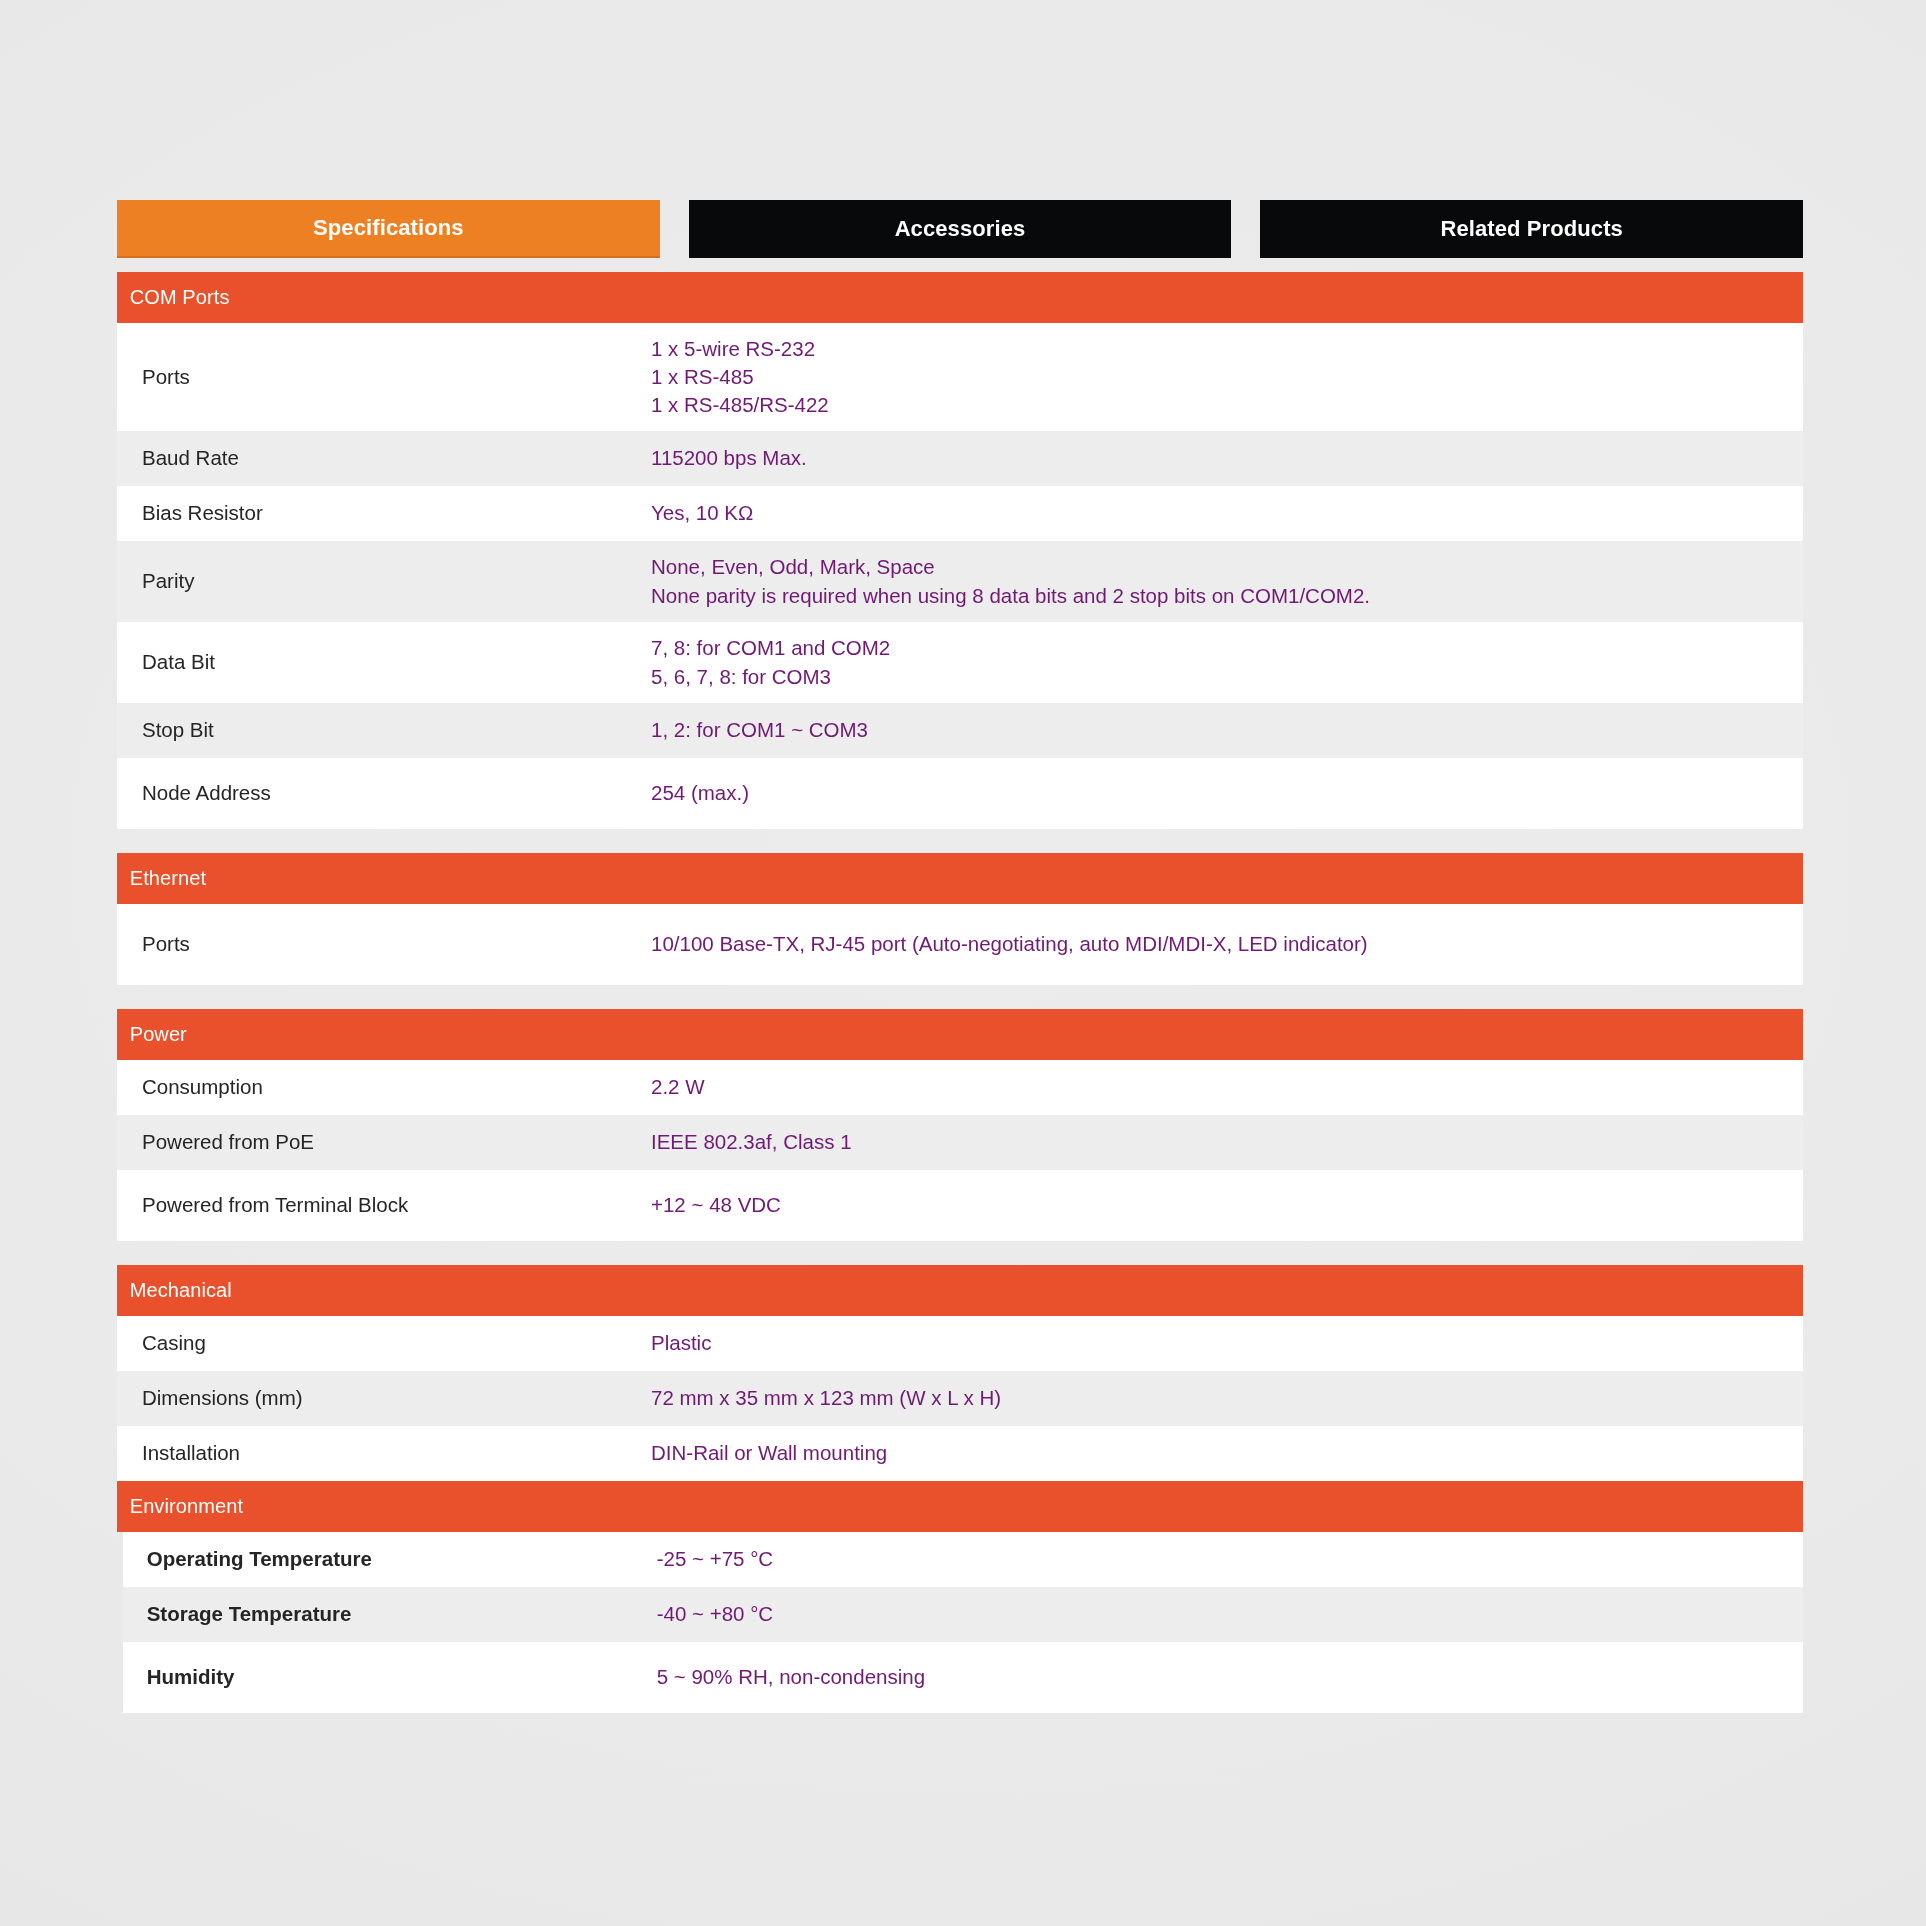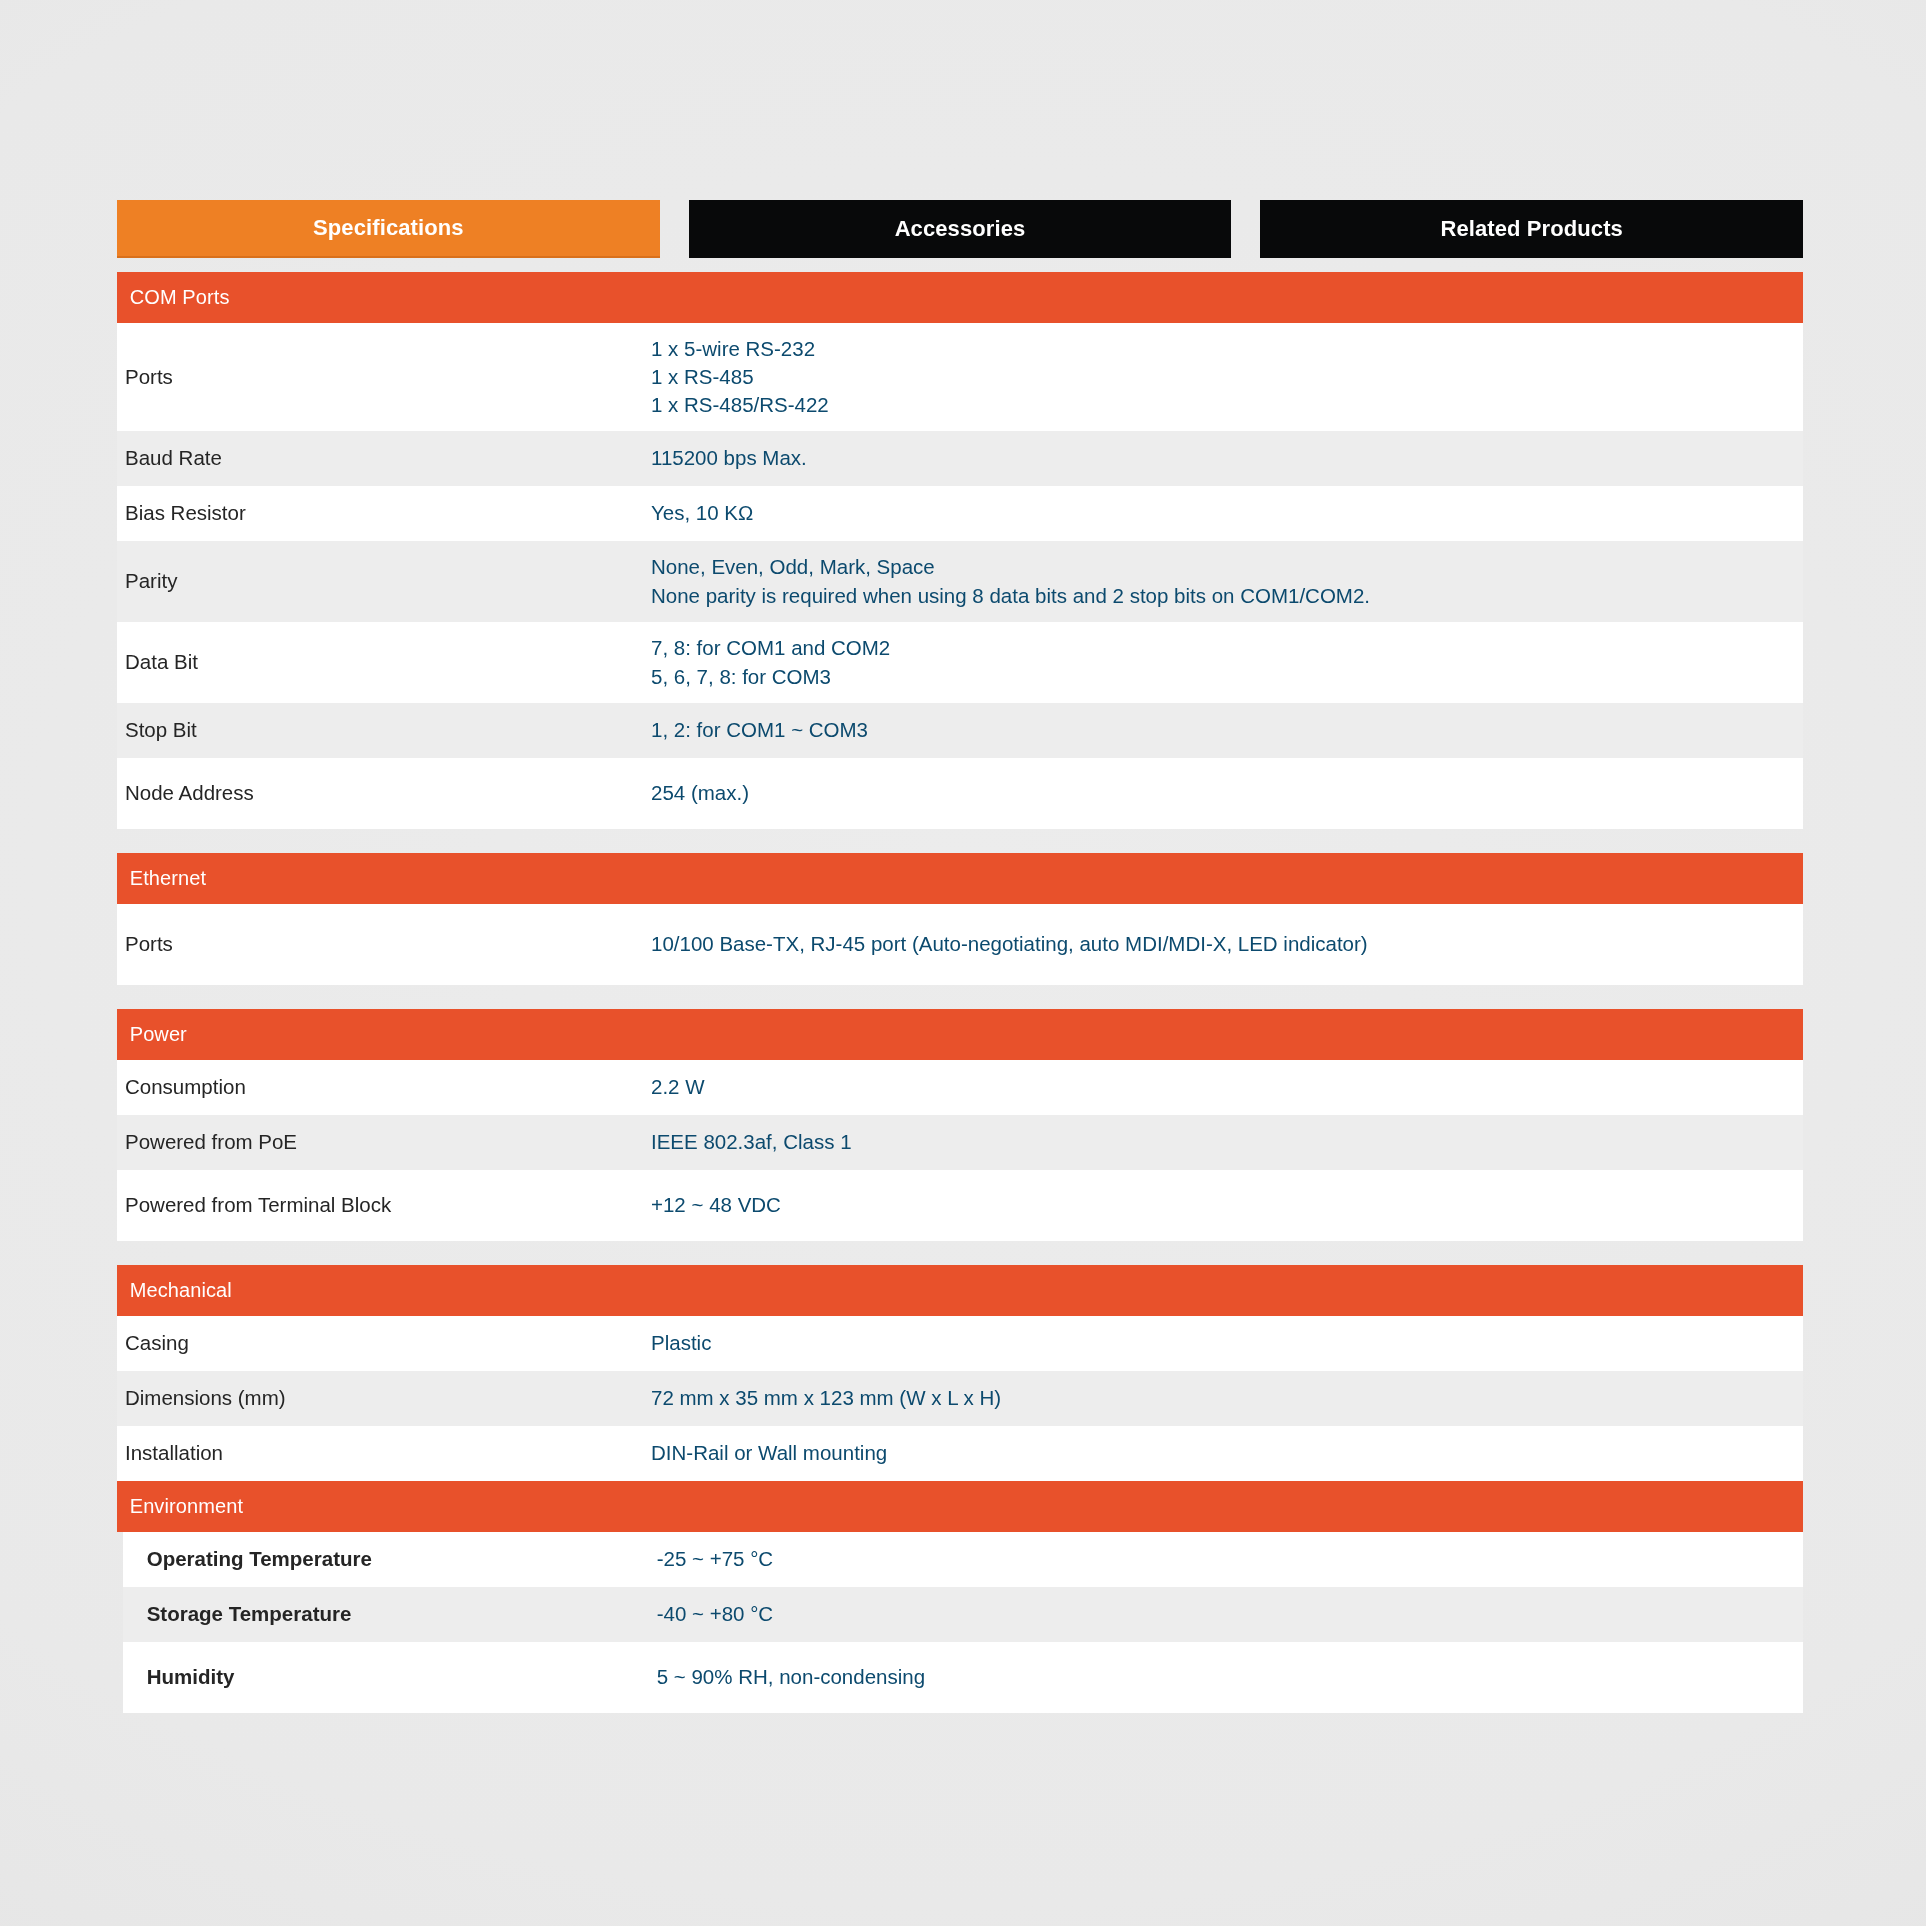--- a/index.html
+++ b/index.html
@@ -80,31 +80,31 @@
     background: #ffffff;
     min-height: 55px;
     box-sizing: border-box;
   }
   .row.alt { background: #ededed; }
 
   .row .cell-label {
     width: 534px;
     flex: 0 0 534px;
     box-sizing: border-box;
-    padding-left: 8px;
+    padding-left: 25px;
     font-size: 20.5px;
     color: #252525;
     line-height: 1.38;
   }
   .row .cell-value {
     flex: 1 1 auto;
     box-sizing: border-box;
     padding-right: 17px;
     font-size: 20.5px;
-    color: #0c4a6e;
+    color: #701a75;
     line-height: 1.38;
     white-space: pre-line;
   }
 
   
   .row.h-tall { min-height: 108px; }
   .row.h-mid  { min-height: 81px; }
   .row.h-pad  { min-height: 71px; }
 
   

